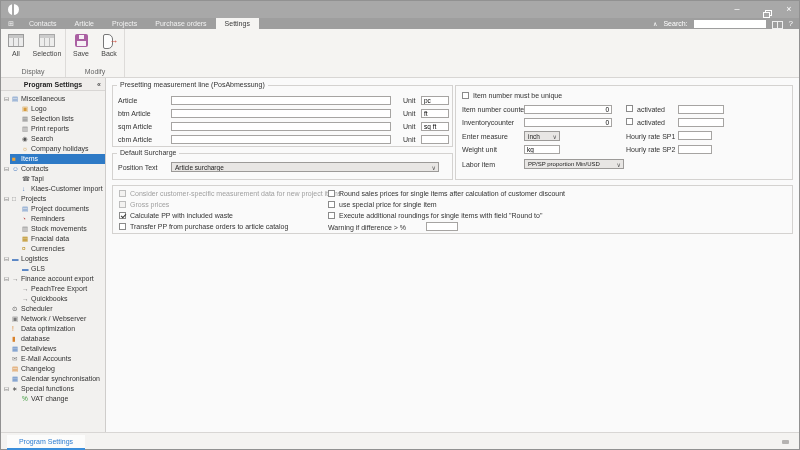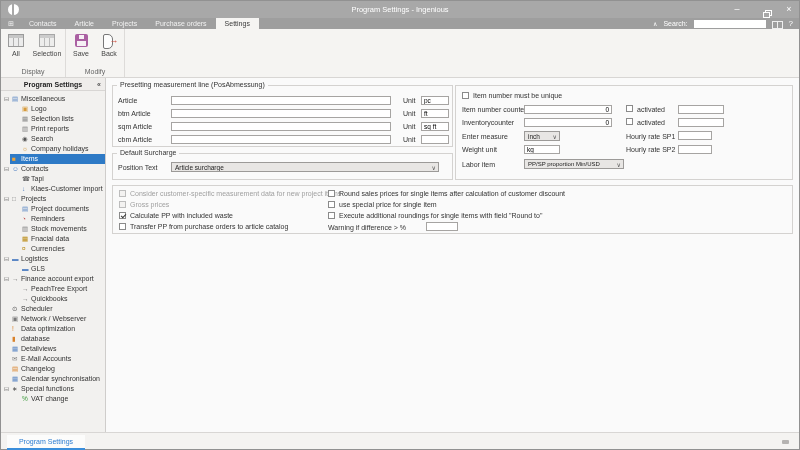--- a/index.html
+++ b/index.html
@@ -90,21 +90,20 @@
           border-bottom:2px solid #3a8edb; color:#2d7dd2; font-size:7px; text-align:center; line-height:13px; }
   .grip { position:absolute; right:10px; top:7px; width:7px; height:4px; background:#b5b3b1; border-radius:1px; }
 </style>
 </head>
 <body>
 
 <div class="window">
 
   <div class="titlebar">
     <span class="applogo"></span>
-    <span class="title">Program Settings - Ingenious</span>
     <span class="wincontrols">
       <span class="winbtn">–</span>
       <span class="winbtn"><span class="winrest"></span></span>
       <span class="winbtn">×</span>
     </span>
   </div>
 
   <div class="tabstrip">
     <span class="appmenu">⊞</span>
     <span style="display:flex">

